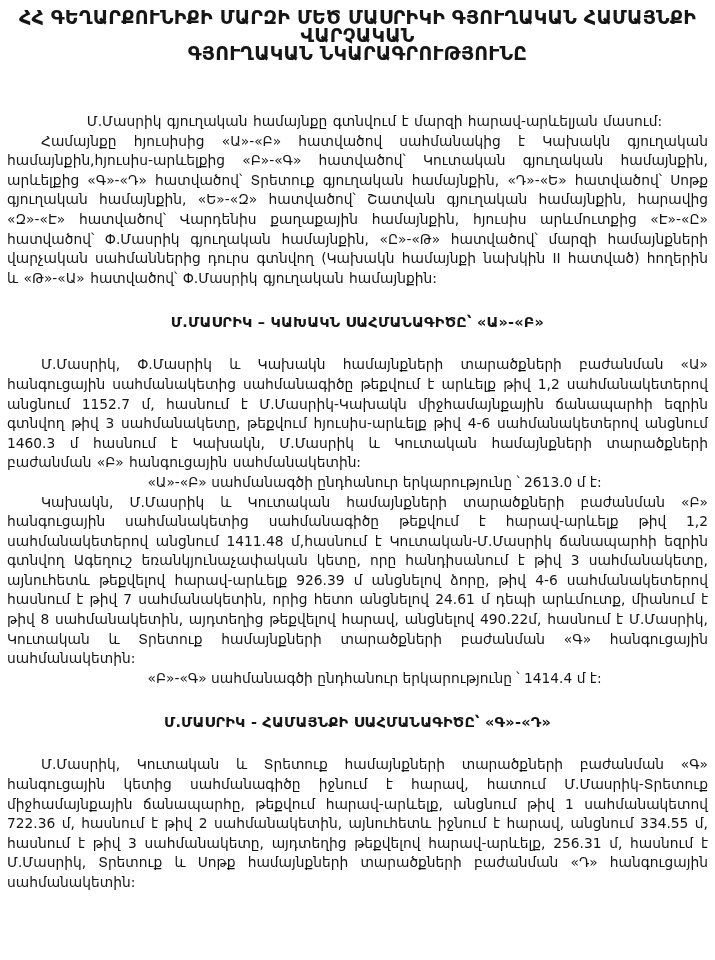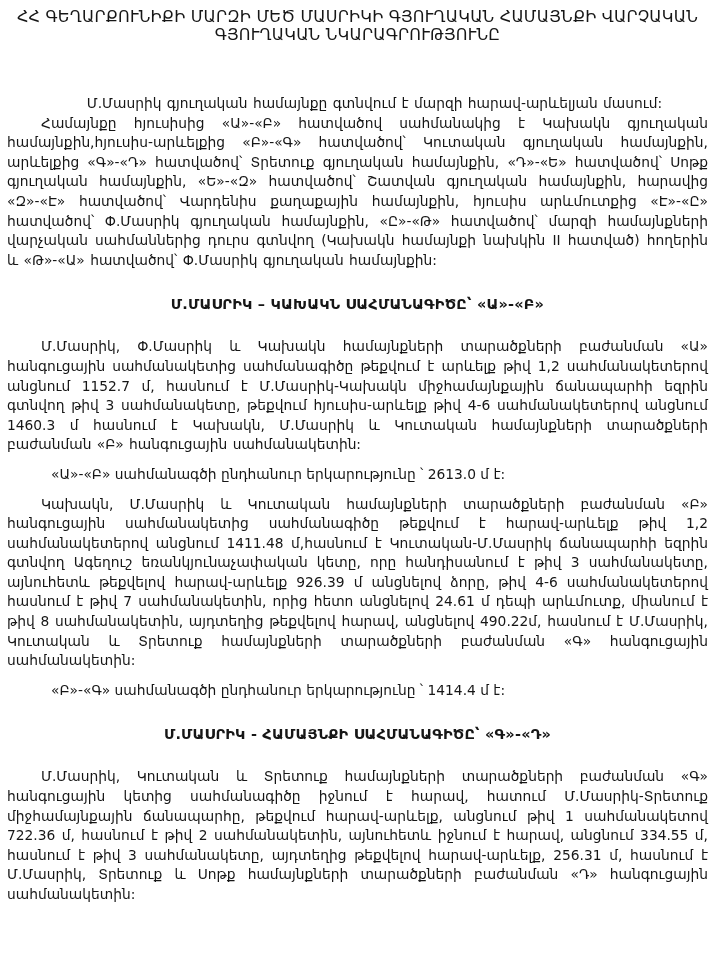--- a/index.html
+++ b/index.html
@@ -16,22 +16,22 @@
   }
   .page {
     box-sizing: border-box;
     width: 715px;
     height: 960px;
     padding: 8px 7px 6px 7px;
     background: #ffffff;
   }
   .doc-title {
     text-align: center;
-    font-weight: normal;
-    font-size: 16px;
+    font-weight: bold;
+    font-size: 19px;
     line-height: 18px;
     letter-spacing: 0.2px;
     margin: 0;
   }
   .intro {
     margin-top: 50px;
   }
   p.body-line, p.body-par {
     margin: 0;
     font-size: 13.8px;
@@ -44,25 +44,25 @@
     text-align: center;
   }
   h2.sec-heading {
     text-align: center;
     font-weight: bold;
     font-size: 14.5px;
     letter-spacing: 0.2px;
     margin: 26px 0 25px 0;
   }
   .len-line {
-    margin: 10px;
+    margin: 0;
     font-size: 13.8px;
     line-height: 19.6px;
     text-indent: 34px;
-    text-align: left;
+    text-align: center;
   }
 </style>
 </head>
 <body>
 
 <div class="page">
 
   <div class="doc-title">
     <div>ՀՀ ԳԵՂԱՐՔՈՒՆԻՔԻ ՄԱՐԶԻ ՄԵԾ ՄԱՍՐԻԿԻ ԳՅՈՒՂԱԿԱՆ ՀԱՄԱՅՆՔԻ ՎԱՐՉԱԿԱՆ</div>
     <div>ԳՅՈՒՂԱԿԱՆ ՆԿԱՐԱԳՐՈՒԹՅՈՒՆԸ</div>

